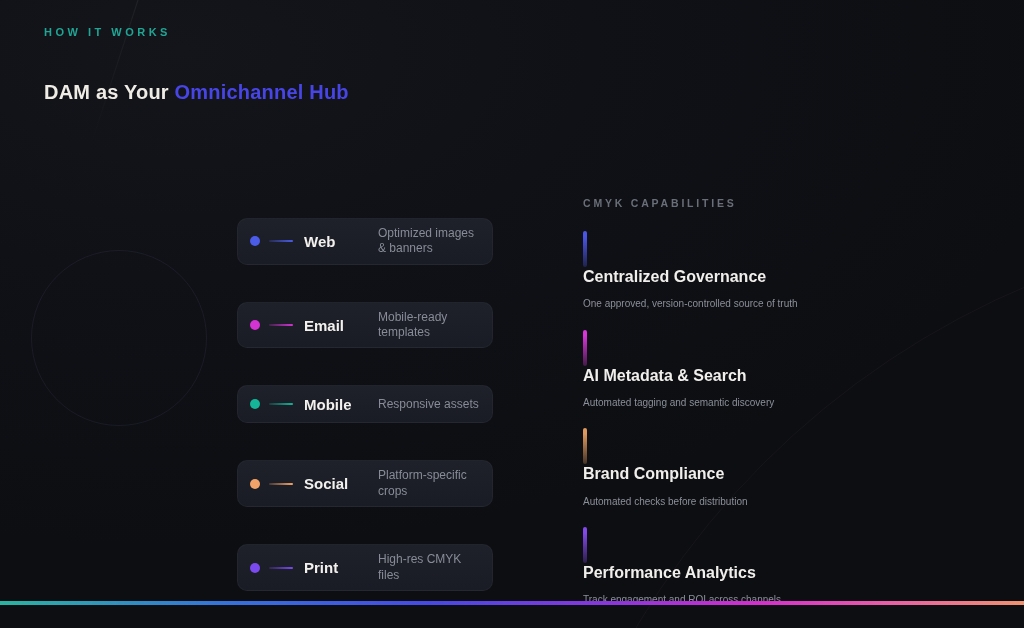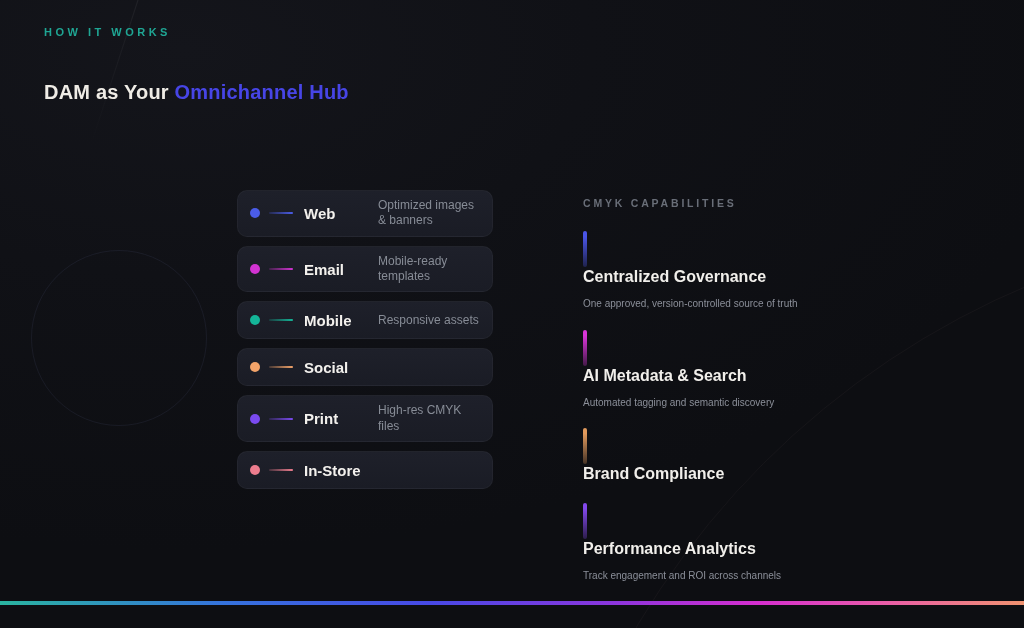--- a/index.html
+++ b/index.html
@@ -54,20 +54,21 @@
   .channel-list{
     position:absolute; left:237px; top:190px; width:256px;
     display:flex; flex-direction:column; gap:9px;
   }
   .channel-card{
     display:flex; align-items:center;
     min-height:38px; padding:7px 12px;
     background:linear-gradient(180deg, #1e202a 0%, #1a1c25 100%);
     border:1px solid rgba(255,255,255,0.035);
     border-radius:10px;
+    margin-top:28px;
   }
   .channel-dot{ width:10px; height:10px; border-radius:50%; flex:0 0 auto; }
   .channel-pulse{ width:24px; height:2px; border-radius:1px; margin:0 11px 0 9px; flex:0 0 auto; }
   .channel-name{ width:74px; flex:0 0 auto; font-size:15px; font-weight:700; color:#f3f1ed; }
   .channel-desc{ flex:1; font-size:12px; line-height:1.28; color:#878c96; }
   
   .capabilities{ position:absolute; left:583px; top:197px; width:320px; }
   .cap-heading{
     font-size:10.5px; font-weight:800; letter-spacing:2.8px; color:#696e78;
     margin-bottom:20px;
@@ -118,20 +119,21 @@
     <span class="channel-dot" style="background: rgb(20, 181, 152);"></span>
     <span class="channel-pulse" style="background: linear-gradient(90deg, rgba(20, 181, 152, 0.2), rgb(20, 181, 152));"></span>
     <span class="channel-name">Mobile</span>
     <span class="channel-desc">Responsive assets</span>
   </div>
 
   <div class="channel-card">
     <span class="channel-dot" style="background: rgb(242, 163, 105);"></span>
     <span class="channel-pulse" style="background: linear-gradient(90deg, rgba(242, 163, 105, 0.2), rgb(242, 163, 105));"></span>
     <span class="channel-name">Social</span>
+    <span class="channel-desc">Platform-specific crops</span>
   </div>
 
   <div class="channel-card">
     <span class="channel-dot" style="background: rgb(122, 74, 240);"></span>
     <span class="channel-pulse" style="background: linear-gradient(90deg, rgba(122, 74, 240, 0.2), rgb(122, 74, 240));"></span>
     <span class="channel-name">Print</span>
     <span class="channel-desc">High-res CMYK files</span>
   </div>
 
   <div class="channel-card">
@@ -158,20 +160,21 @@
       <div class="cap-title">AI Metadata &amp; Search</div>
       <div class="cap-desc">Automated tagging and semantic discovery</div>
     </div>
   </div>
 
 
   <div class="cap-item">
     <span class="cap-bar" style="background: linear-gradient(rgb(224, 153, 92) 15%, rgba(224, 153, 92, 0.267) 100%);"></span>
     <div>
       <div class="cap-title">Brand Compliance</div>
+      <div class="cap-desc">Automated checks before distribution</div>
     </div>
   </div>
 
   <div class="cap-item">
     <span class="cap-bar" style="background: linear-gradient(rgb(131, 72, 236) 15%, rgba(131, 72, 236, 0.267) 100%);"></span>
     <div>
       <div class="cap-title">Performance Analytics</div>
       <div class="cap-desc">Track engagement and ROI across channels</div>
     </div>
   </div>

